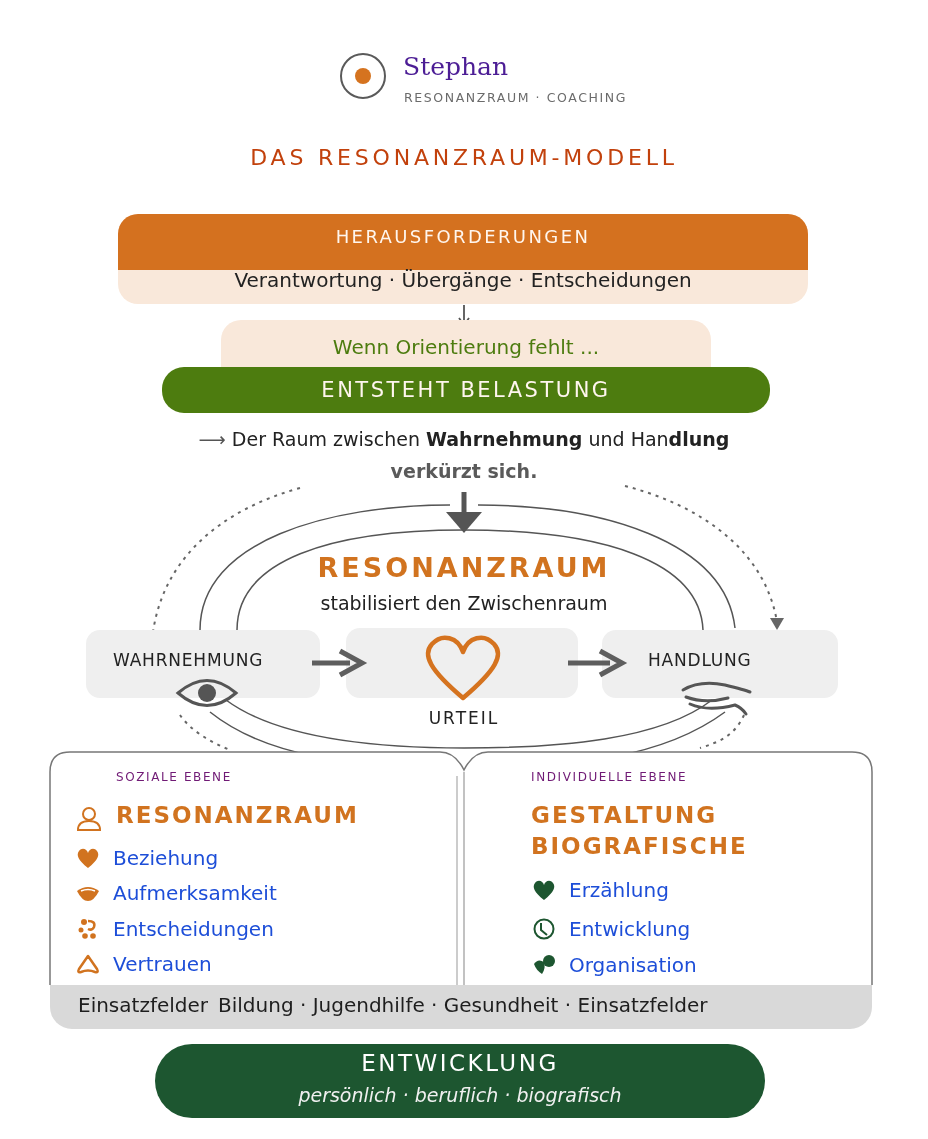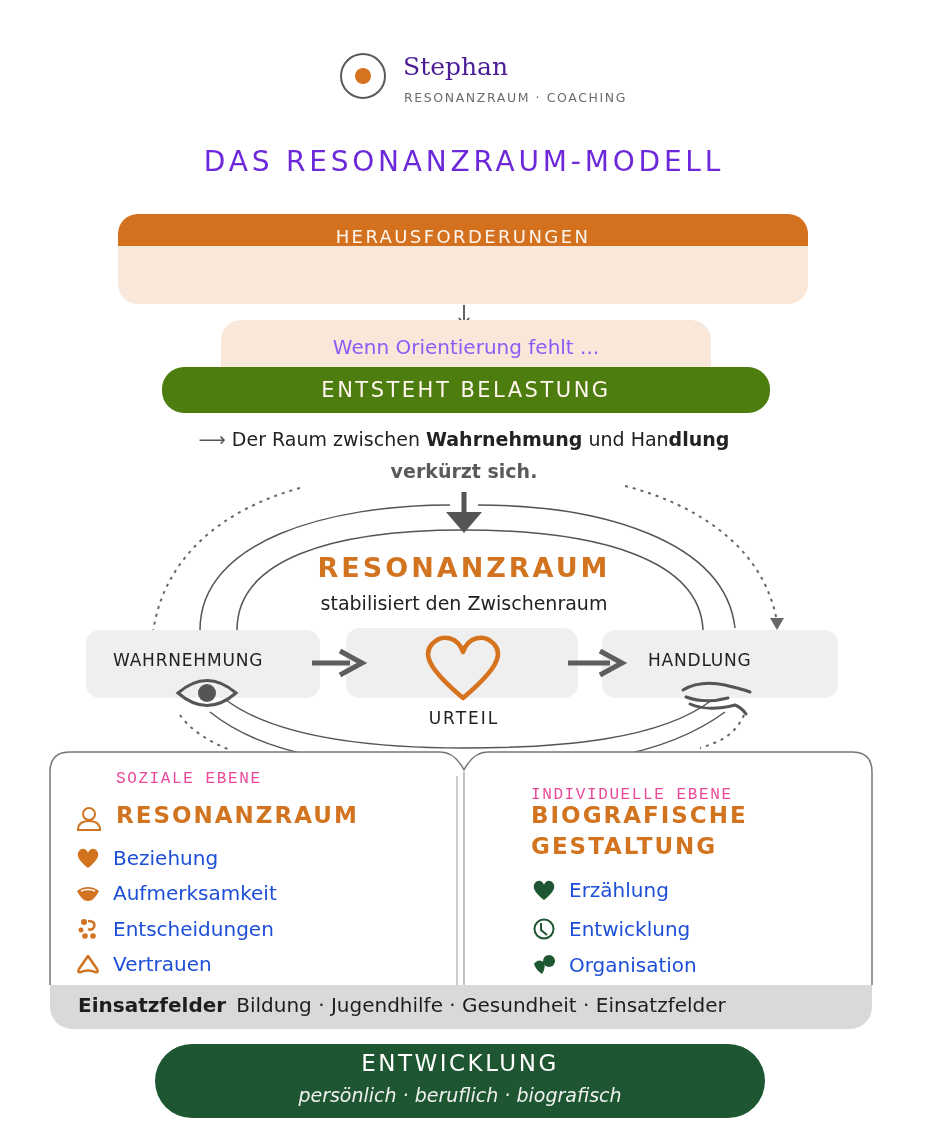--- a/index.html
+++ b/index.html
@@ -9,29 +9,29 @@
     font-family: "DejaVu Sans", sans-serif;
     color: #1e1e1e;
   }
   .abs { position: absolute; }
 
   
   #logo-mark { left: 340px; top: 53px; width: 46px; height: 46px; border: 2px solid #5a5a5a; border-radius: 50%; box-sizing: border-box; }
   #logo-dot { left: 13px; top: 13px; width: 16px; height: 16px; border-radius: 50%; background: #d5731f; position: absolute; }
   #brand-name { left: 403px; top: 52px; font-family: "DejaVu Serif", serif; font-size: 25px; color: #4c1d95; }
   #brand-sub { left: 404px; top: 90px; font-size: 12.5px; letter-spacing: 1.6px; color: #6b6b6b; }
-  #main-title { left: 0; width: 928px; top: 145px; text-align: center; font-size: 28px; letter-spacing: 3.8px; color: #6d28d9; }
+  #main-title { left: 0; width: 928px; top: 145px; text-align: center; font-size: 22px; letter-spacing: 3.8px; color: #c2410c; }
 
   
   #challenge-box { left: 118px; top: 214px; width: 690px; height: 90px; border-radius: 20px; overflow: hidden; background: #f9e8da; }
-  #challenge-head { position: absolute; left: 0; top: 0; width: 100%; height: 32px; background: #d4711f; color: #fff6ee; text-align: center; line-height: 46px; font-size: 18px; letter-spacing: 2.4px; }
+  #challenge-head { position: absolute; left: 0; top: 0; width: 100%; height: 56px; background: #d4711f; color: #fff6ee; text-align: center; line-height: 46px; font-size: 18px; letter-spacing: 2.4px; }
   #challenge-items { position: absolute; left: 0; top: 45px; width: 100%; height: 45px; text-align: center; line-height: 43px; font-size: 20px; color: #222; }
 
   #arrow-down-1 { left: 456px; top: 305px; }
-  #orientation-box { left: 221px; top: 320px; width: 490px; height: 60px; background: #f9e8da; border-radius: 20px 20px 0 0; text-align: center; line-height: 54px; font-size: 20px; color: #8b5cf6; }
+  #orientation-box { left: 221px; top: 320px; width: 490px; height: 60px; background: #f9e8da; border-radius: 20px 20px 0 0; text-align: center; line-height: 54px; font-size: 20px; color: #4d7c0f; }
   #belastung-box { left: 162px; top: 367px; width: 608px; height: 46px; background: #4d7c0f; border-radius: 22px; text-align: center; line-height: 46px; font-size: 21px; letter-spacing: 2.5px; color: #fff6ee; }
 
   #shortens-line1 { left: 0; width: 928px; top: 428px; text-align: center; font-size: 19px; color: #222; }
   #shortens-line1 b { font-weight: bold; }
   #shortens-line2 { left: 0; width: 928px; top: 460px; text-align: center; font-size: 19px; font-weight: bold; color: #5a5a5a; }
 
   #diagram-svg { left: 0; top: 0; }
 
   #resonanz-title { left: 0; width: 928px; top: 552px; text-align: center; font-size: 27px; letter-spacing: 3px; color: #d1731f; font-weight: bold; }
   #resonanz-sub { left: 0; width: 928px; top: 592px; text-align: center; font-size: 19px; color: #222; }
@@ -39,45 +39,46 @@
   .node { background: #efefef; border-radius: 14px; }
   #node-wahr { left: 86px; top: 630px; width: 234px; height: 68px; }
   #node-urteil { left: 346px; top: 628px; width: 232px; height: 70px; }
   #node-hand { left: 602px; top: 630px; width: 236px; height: 68px; }
   .node-label { position: absolute; font-size: 17px; letter-spacing: 0.8px; color: #222; }
   #label-wahr { left: 113px; top: 650px; }
   #label-hand { left: 648px; top: 650px; }
   #label-urteil { left: 0; width: 928px; top: 708px; text-align: center; font-size: 17px; letter-spacing: 2px; color: #222; }
 
   
-  .level-title { position: absolute; font-size: 16px; letter-spacing: 1.6px; color: #ec4899; font-family: Liberation Mono, monospace; }
+  .level-title { position: absolute; font-size: 12px; letter-spacing: 1.6px; color: #701a75; }
   .level-head { position: absolute; font-size: 23px; font-weight: bold; letter-spacing: 2px; color: #d1731f; line-height: 31px; }
   .list-item { position: absolute; display: flex; align-items: center; font-size: 20px; color: #1d4ed8; }
   .list-item .ic { width: 26px; height: 24px; margin-right: 12px; display: inline-flex; align-items: center; justify-content: center; }
 
   #einsatz-bar { left: 50px; top: 985px; width: 822px; height: 44px; background: #d9d9d9; border-radius: 0 0 22px 22px; }
   #einsatz-text { left: 78px; top: 993px; font-size: 20px; color: #1e1e1e; }
-  #einsatz-text b { font-weight: bold; margin-right: 10px; }
+  #einsatz-text b { font-weight: normal; margin-right: 10px; }
 
   #dev-box { left: 155px; top: 1044px; width: 610px; height: 74px; background: #1d5630; border-radius: 37px; }
   #dev-title { left: 155px; width: 610px; top: 1050px; text-align: center; font-size: 23px; letter-spacing: 2.5px; color: #ffffff; }
   #dev-sub { left: 155px; width: 610px; top: 1084px; text-align: center; font-size: 19px; color: #f0f0f0; font-style: italic; }
 </style>
 </head>
 <body>
 
 <div id="logo-mark" class="abs">
   <div id="logo-dot"></div>
 </div>
 <div id="brand-name" class="abs">Stephan</div>
 <div id="brand-sub" class="abs">RESONANZRAUM · COACHING</div>
 <div id="main-title" class="abs">DAS RESONANZRAUM-MODELL</div>
 
 <div id="challenge-box" class="abs">
   <div id="challenge-head">HERAUSFORDERUNGEN</div>
+  <div id="challenge-items">Verantwortung · Übergänge · Entscheidungen</div>
 </div>
 
 <svg id="arrow-down-1" class="abs" width="16" height="24">
   <line x1="8" y1="0" x2="8" y2="18" stroke="#555" stroke-width="1.8"></line>
   <path d="M3 13 L8 20 L13 13" fill="none" stroke="#555" stroke-width="1.8"></path>
 </svg>
 
 <div id="orientation-box" class="abs">Wenn Orientierung fehlt ...</div>
 <div id="belastung-box" class="abs">ENTSTEHT BELASTUNG</div>
 
@@ -184,24 +185,24 @@
 </div>
 <div class="list-item" style="left:75px;top:952px;">
   <span class="ic">
       <svg width="26" height="22">
         <path d="M13 3 L4 16 Q2 20 6 19 Q13 16 20 19 Q24 20 22 16 Z" fill="none" stroke="#d1731f" stroke-width="2.5" stroke-linejoin="round"></path>
       </svg>
     </span>
   <span>Vertrauen</span>
 </div>
 
-<div class="level-title" style="left:531px;top:770px;margin-top:16px;">INDIVIDUELLE EBENE</div>
+<div class="level-title" style="left:531px;top:770px;">INDIVIDUELLE EBENE</div>
 <div class="level-head" style="left:531px;top:800px;">
+  <div>GESTALTUNG</div>
   <div>BIOGRAFISCHE</div>
-  <div>GESTALTUNG</div>
 </div>
 
 <div class="list-item" style="left:531px;top:878px;">
   <span class="ic">
       <svg width="24" height="22">
         <path d="M12 21 C 2 13, 0 8, 3 4 C 6 0, 11 2, 12 6 C 13 2, 18 0, 21 4 C 24 8, 22 13, 12 21 Z" fill="#1d5630"></path>
       </svg>
     </span>
   <span>Erzählung</span>
 </div>

